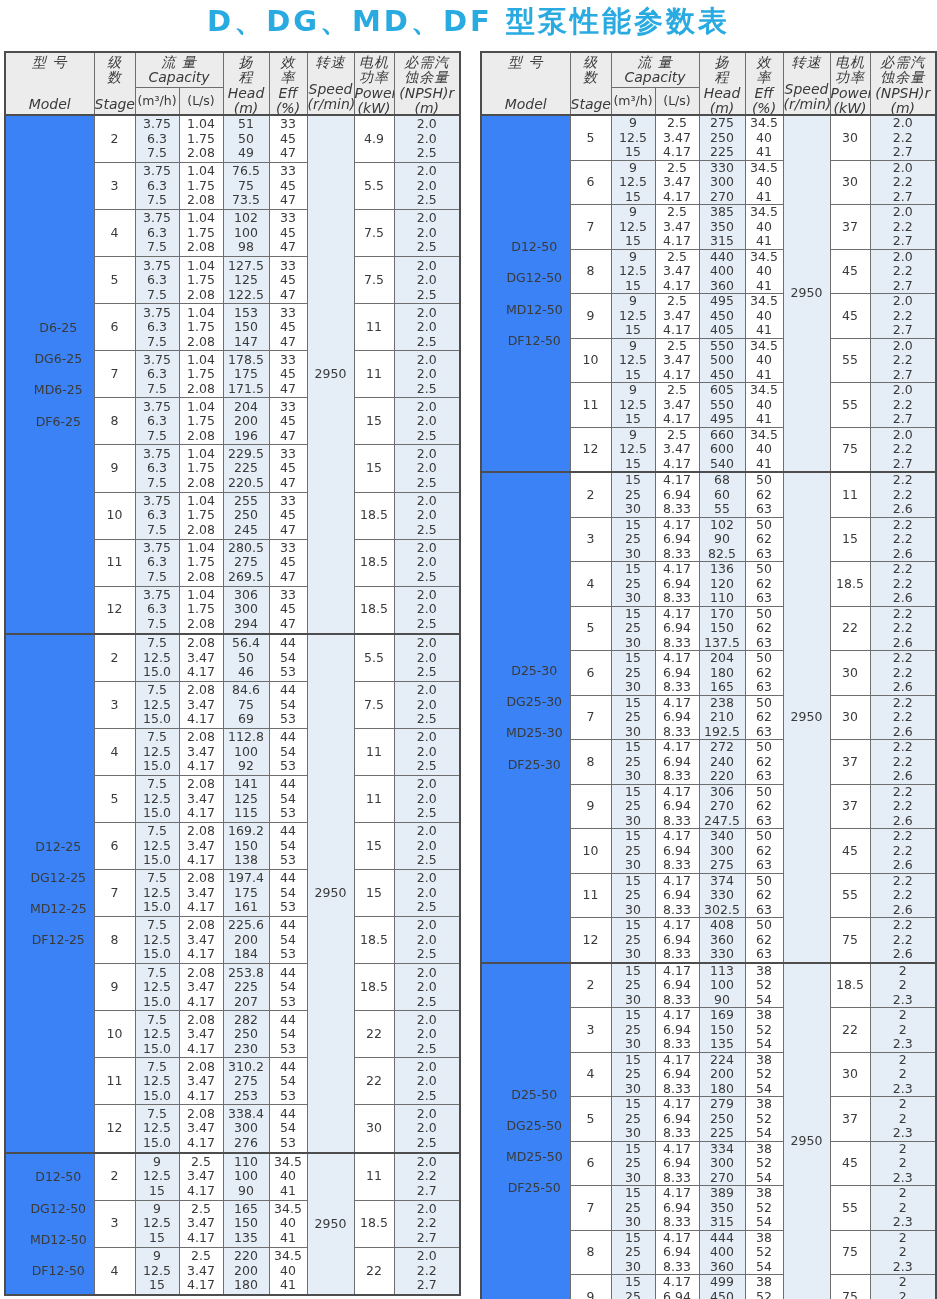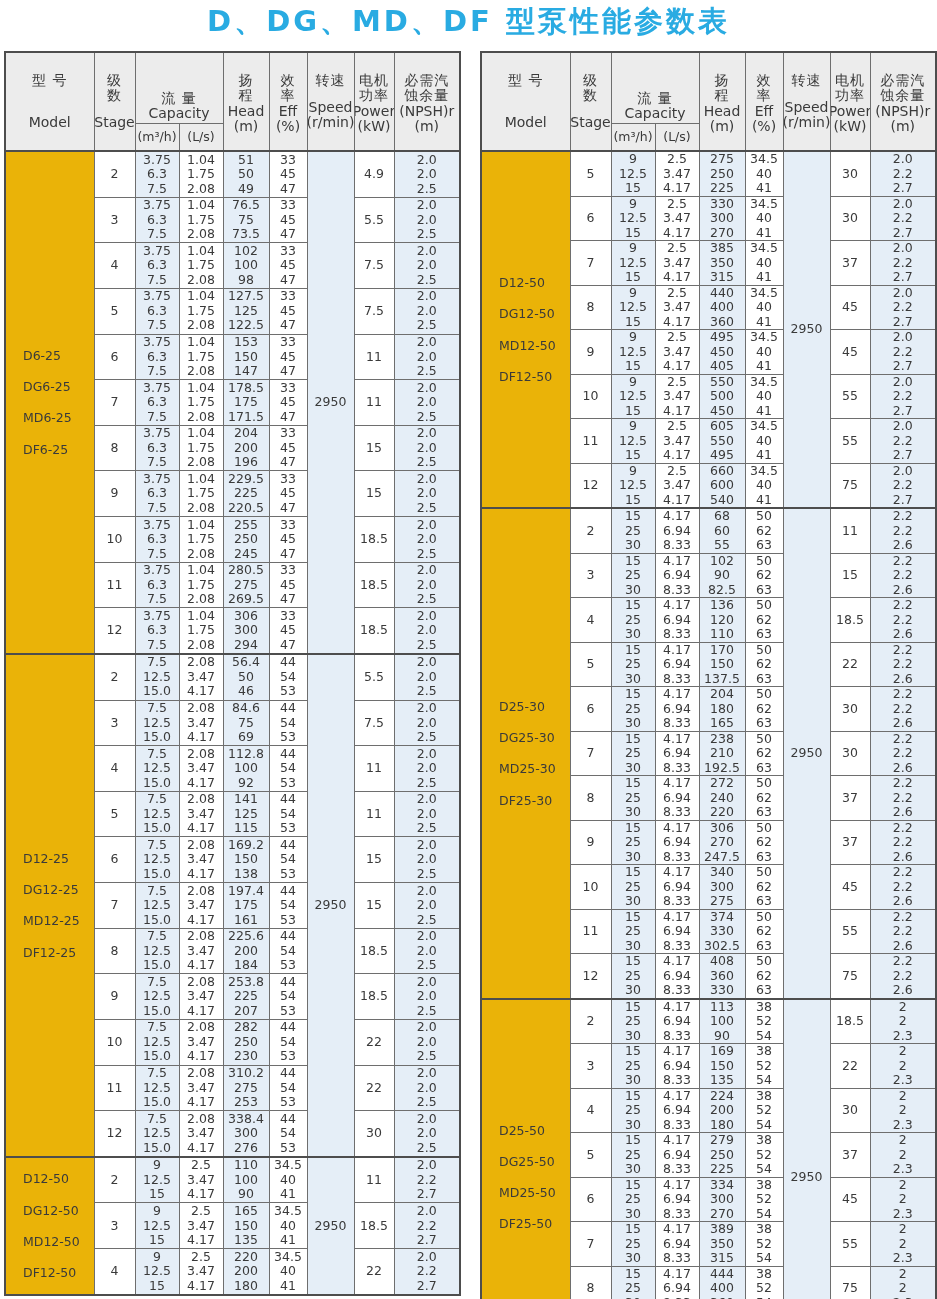--- a/index.html
+++ b/index.html
@@ -36,32 +36,32 @@
     line-height:1.16;
     color:#3a3a3a;
     overflow:hidden;
   }
   .pump-table th {
     background:#ececec;
     font-weight:normal;
   }
   .hwrap {
     display:flex; flex-direction:column;
-    justify-content:space-between; align-items:center;
-    height:57px; padding:2px 0;
+    justify-content:space-between; 
+    height:57px; padding:2px 0;font-style:italic;
   }
-  .hwrap-top { height:30px; justify-content:flex-start;margin-top:36px; }
+  .hwrap-top { height:30px; justify-content:flex-start; }
   .hzh { font-size:14px; line-height:1.1; letter-spacing:1px; }
   .hen { font-size:14px; line-height:1.08; letter-spacing:0; }
   .unit-row th { height:26px; font-size:12.5px; }
   .row1 th { height:34px; }
   td.shade { background:#e5eef7; }
   td.model-cell {
-    background:#eab308;
-    text-align:left;
+    background:#3b82f6;
+    text-align:center;
     padding-left:17px;
     font-size:12.5px;
     line-height:2.5;
     white-space:pre-line;
   }
   td.speed-cell { font-size:12.5px; }
   tr.section-start td { border-top:2px solid #4d4d4d; }
 </style>
 </head>
 <body>

